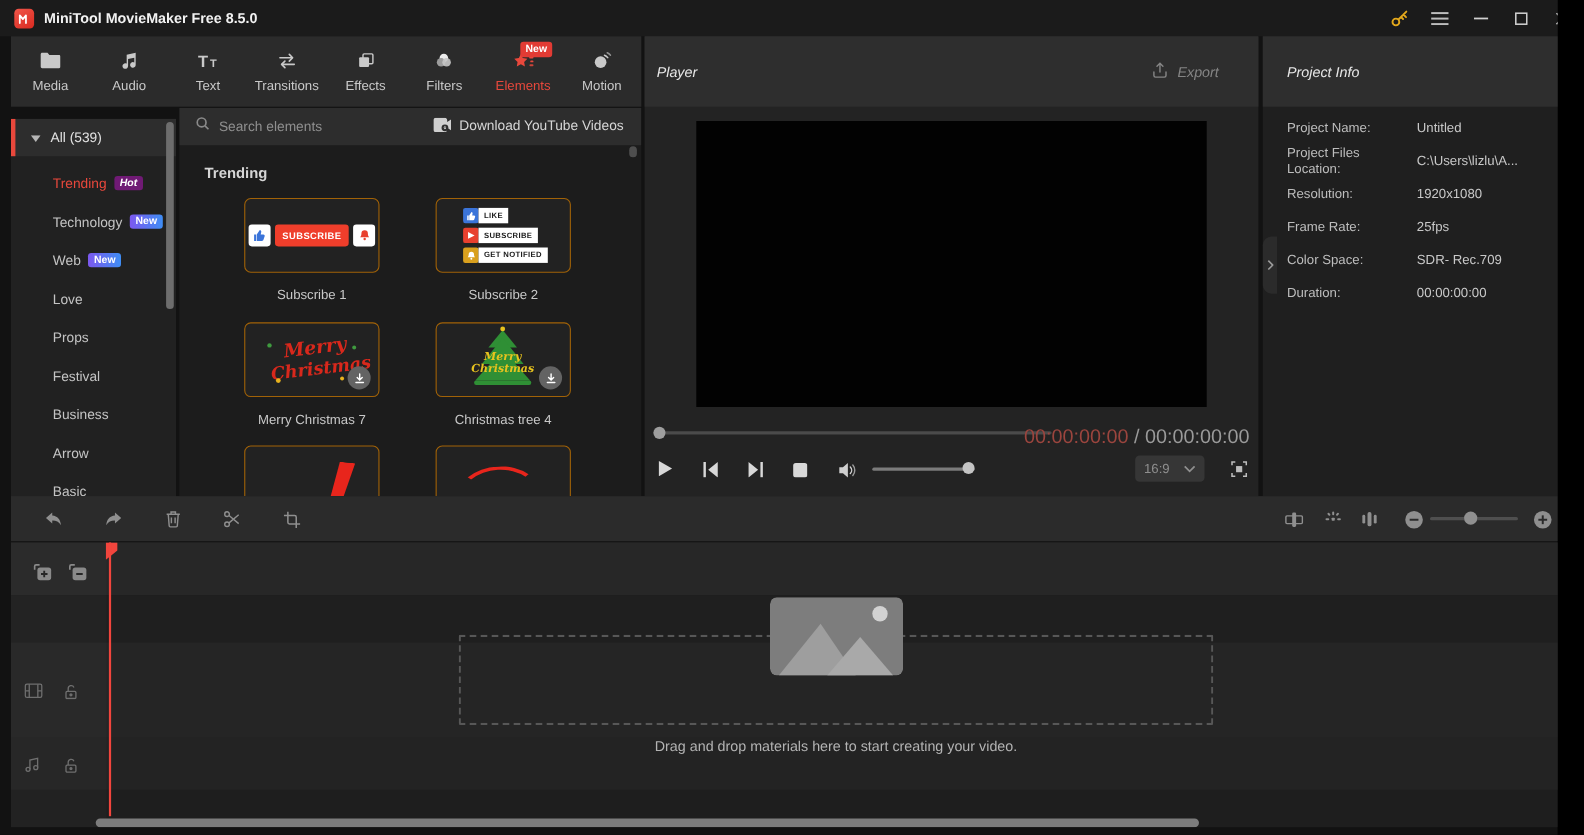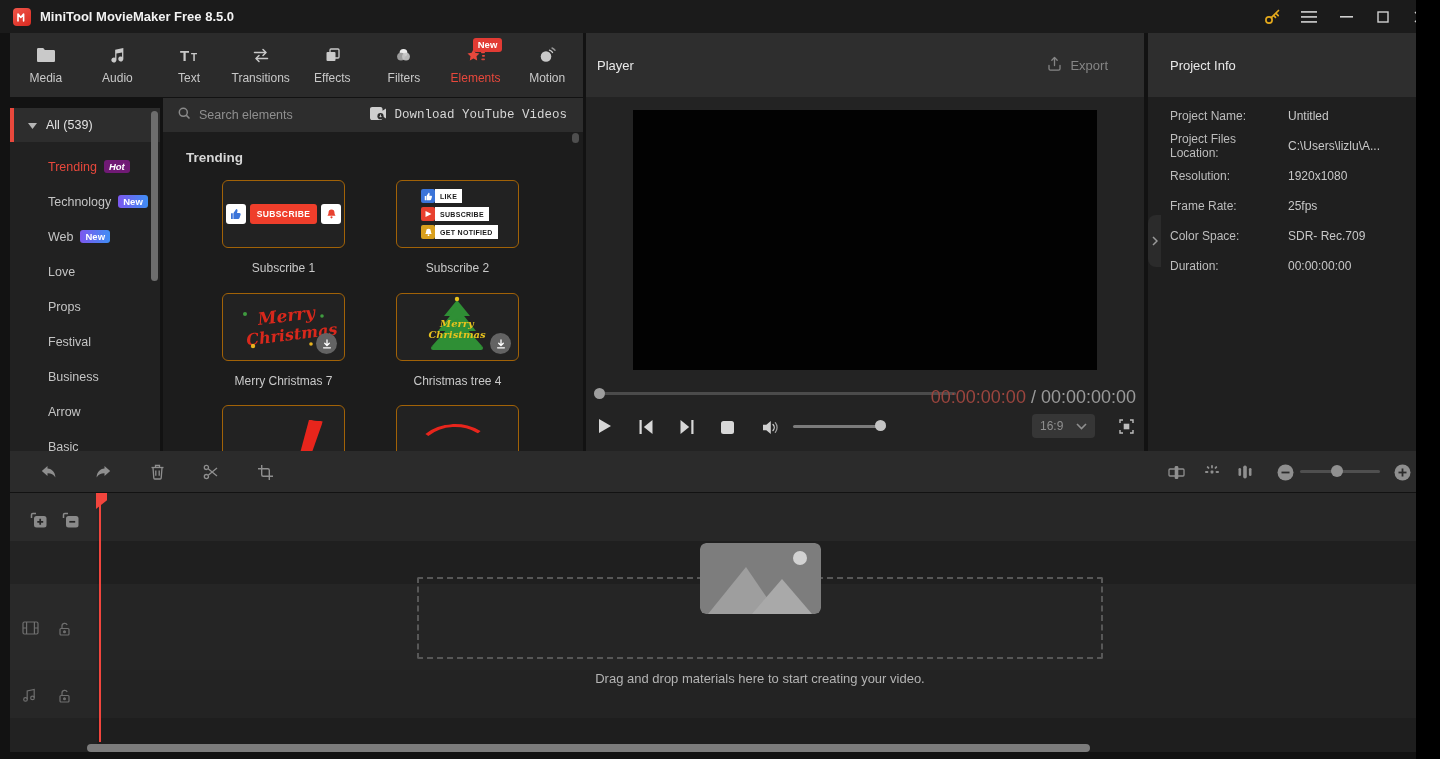--- a/index.html
+++ b/index.html
@@ -31,21 +31,21 @@
   .badge { font-size:9.5px; font-weight:bold; color:#fff; padding:2px 5px; border-radius:3px; line-height:1; }
   .badge.hot { background:#701a75;font-style:italic; }
   .badge.new { background:linear-gradient(90deg,#7c58ee,#3f8ef5); }
   .sb-scrollbar { position:absolute; right:2px; top:3px; width:7px; height:170px; background:#6d6d6d; border-radius:4px; }
 
   
   .elements { position:absolute; left:163px; top:98px; width:420px; height:353px; background:#1c1c1c; overflow:hidden; }
   .search-row { height:34px; background:#2d2d2d; display:flex; align-items:center; padding:0 16px 0 15px; gap:8px; }
   .search-input { background:transparent; border:none; outline:none; color:#f97316; font-size:12.5px; width:150px; font-family:"Liberation Sans",sans-serif; }
   .search-input::placeholder { color:#8f8f8f; }
-  .dl-group { margin-left:auto; display:flex; align-items:center; gap:7px; color:#d6d6d6; font-size:12.5px;font-family:Liberation Mono, monospace; }
+  .dl-group { margin-left:auto; display:flex; gap:7px; color:#d6d6d6; font-size:12.5px; }
   .el-scroll-dot { position:absolute; right:4px; top:35px; width:7px; height:10px; background:#4e4e4e; border-radius:4px; }
   .section-title { position:absolute; left:23px; top:52px; font-size:13.5px; font-weight:bold; color:#d6d6d6; }
   .card { position:absolute; width:123px; height:68px; background:#222; border:1px solid #a16207; border-radius:6px; overflow:hidden; }
   .card-label { position:absolute; width:123px; text-align:center; font-size:12px; color:#c9c9c9; }
   .c-col1 { left:59px; } .c-col2 { left:233px; }
   .c-row1 { top:82px; } .c-row2 { top:195px; } .c-row3 { top:307px; }
   .l-row1 { top:163px; } .l-row2 { top:276px; }
 
   
   .sub1 { position:absolute; inset:0; display:flex; align-items:center; justify-content:center; gap:4px; }
@@ -55,21 +55,21 @@
   .sub2 { position:absolute; inset:0; display:flex; flex-direction:column; justify-content:center; gap:4px; padding-left:24px; }
   .s2row { display:flex; align-items:center; gap:0; }
   .s2ic { width:14px; height:14px; border-radius:2px; display:flex; align-items:center; justify-content:center; }
   .s2lab { height:14px; background:#fff; color:#1a1a1a; font-size:7px; font-weight:bold; display:flex; align-items:center; padding:0 5px; letter-spacing:.3px; }
   .dl-badge { position:absolute; right:7px; bottom:6px; width:21px; height:21px; border-radius:50%; background:#636363; display:flex; align-items:center; justify-content:center; }
   .red-wedge { position:absolute; left:78px; top:14px; width:20px; height:38px; background:#e8251c; clip-path:polygon(30% 0,100% 0,55% 100%,0 100%); transform:rotate(6deg); }
   .red-arc { position:absolute; left:18px; top:18px; width:78px; height:58px; border:4px solid transparent; border-top:3.5px solid #e8251c; border-radius:50%; transform:rotate(-3deg); }
 
   
   .player { position:absolute; left:586px; top:33px; width:558px; height:418px; background:#232323; }
-  .panel-header { height:64px; background:#2e2e2e; display:flex; align-items:center; font-size:13px; color:#e8e8e8; }
+  .panel-header { height:64px; background:#2e2e2e; display:flex; align-items:center; font-size:13px; color:#e8e8e8;font-style:italic; }
   .player .panel-header { padding:0 36px 0 11px; }
   .export-group { margin-left:auto; display:flex; align-items:center; gap:8px; color:#858585; font-size:13px; }
   .video-area { position:absolute; left:47px; top:77px; width:464px; height:260px; background:#020202; }
   .seek-track { position:absolute; left:8px; top:359px; width:362px; height:3px; background:#4b4b4b; border-radius:2px; }
   .seek-handle { position:absolute; left:8px; top:355px; width:11px; height:11px; border-radius:50%; background:#9e9e9e; }
   .time { position:absolute; right:8px; top:354px; font-size:18px; }
   .time .cur { color:#9b453e; } .time .sep, .time .tot { color:#9a9a9a; }
   .ctl { position:absolute; display:flex; align-items:center; justify-content:center; }
   .vol-track { position:absolute; left:207px; top:392px; width:93px; height:2.5px; background:#7b7b7b; border-radius:2px; }
   .vol-handle { position:absolute; left:289px; top:387px; width:11px; height:11px; border-radius:50%; background:#c4c4c4; }

